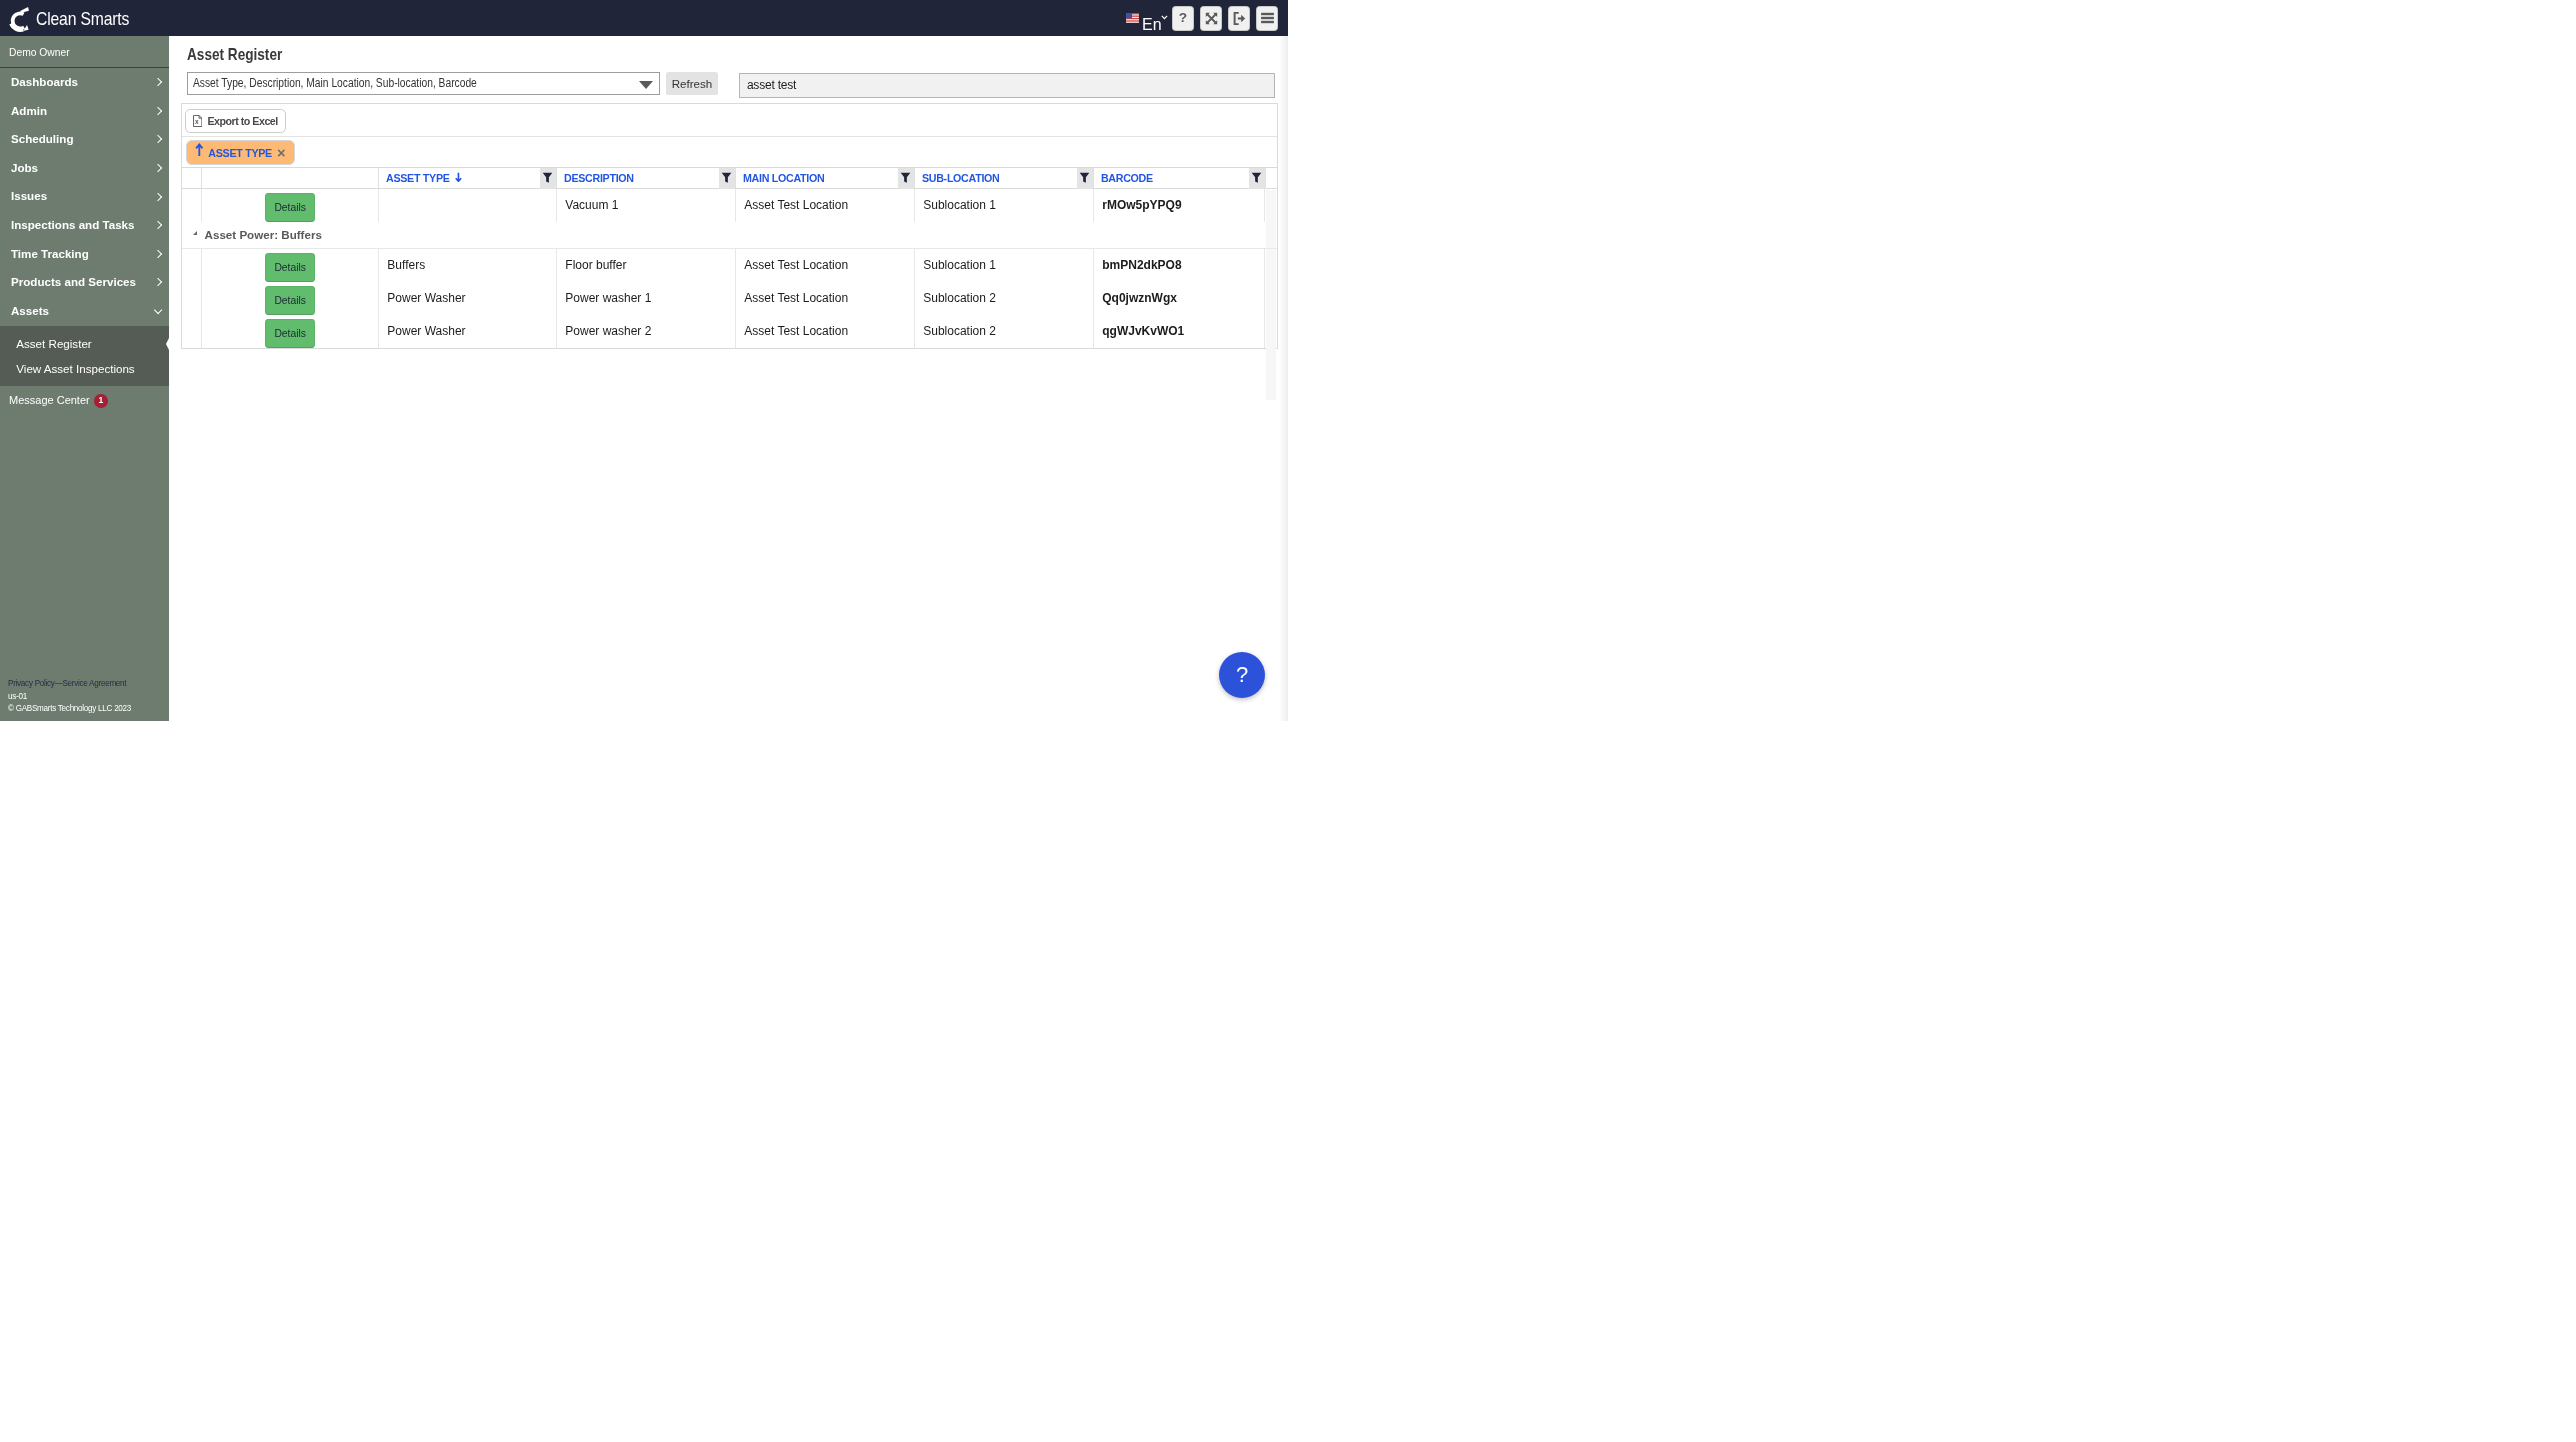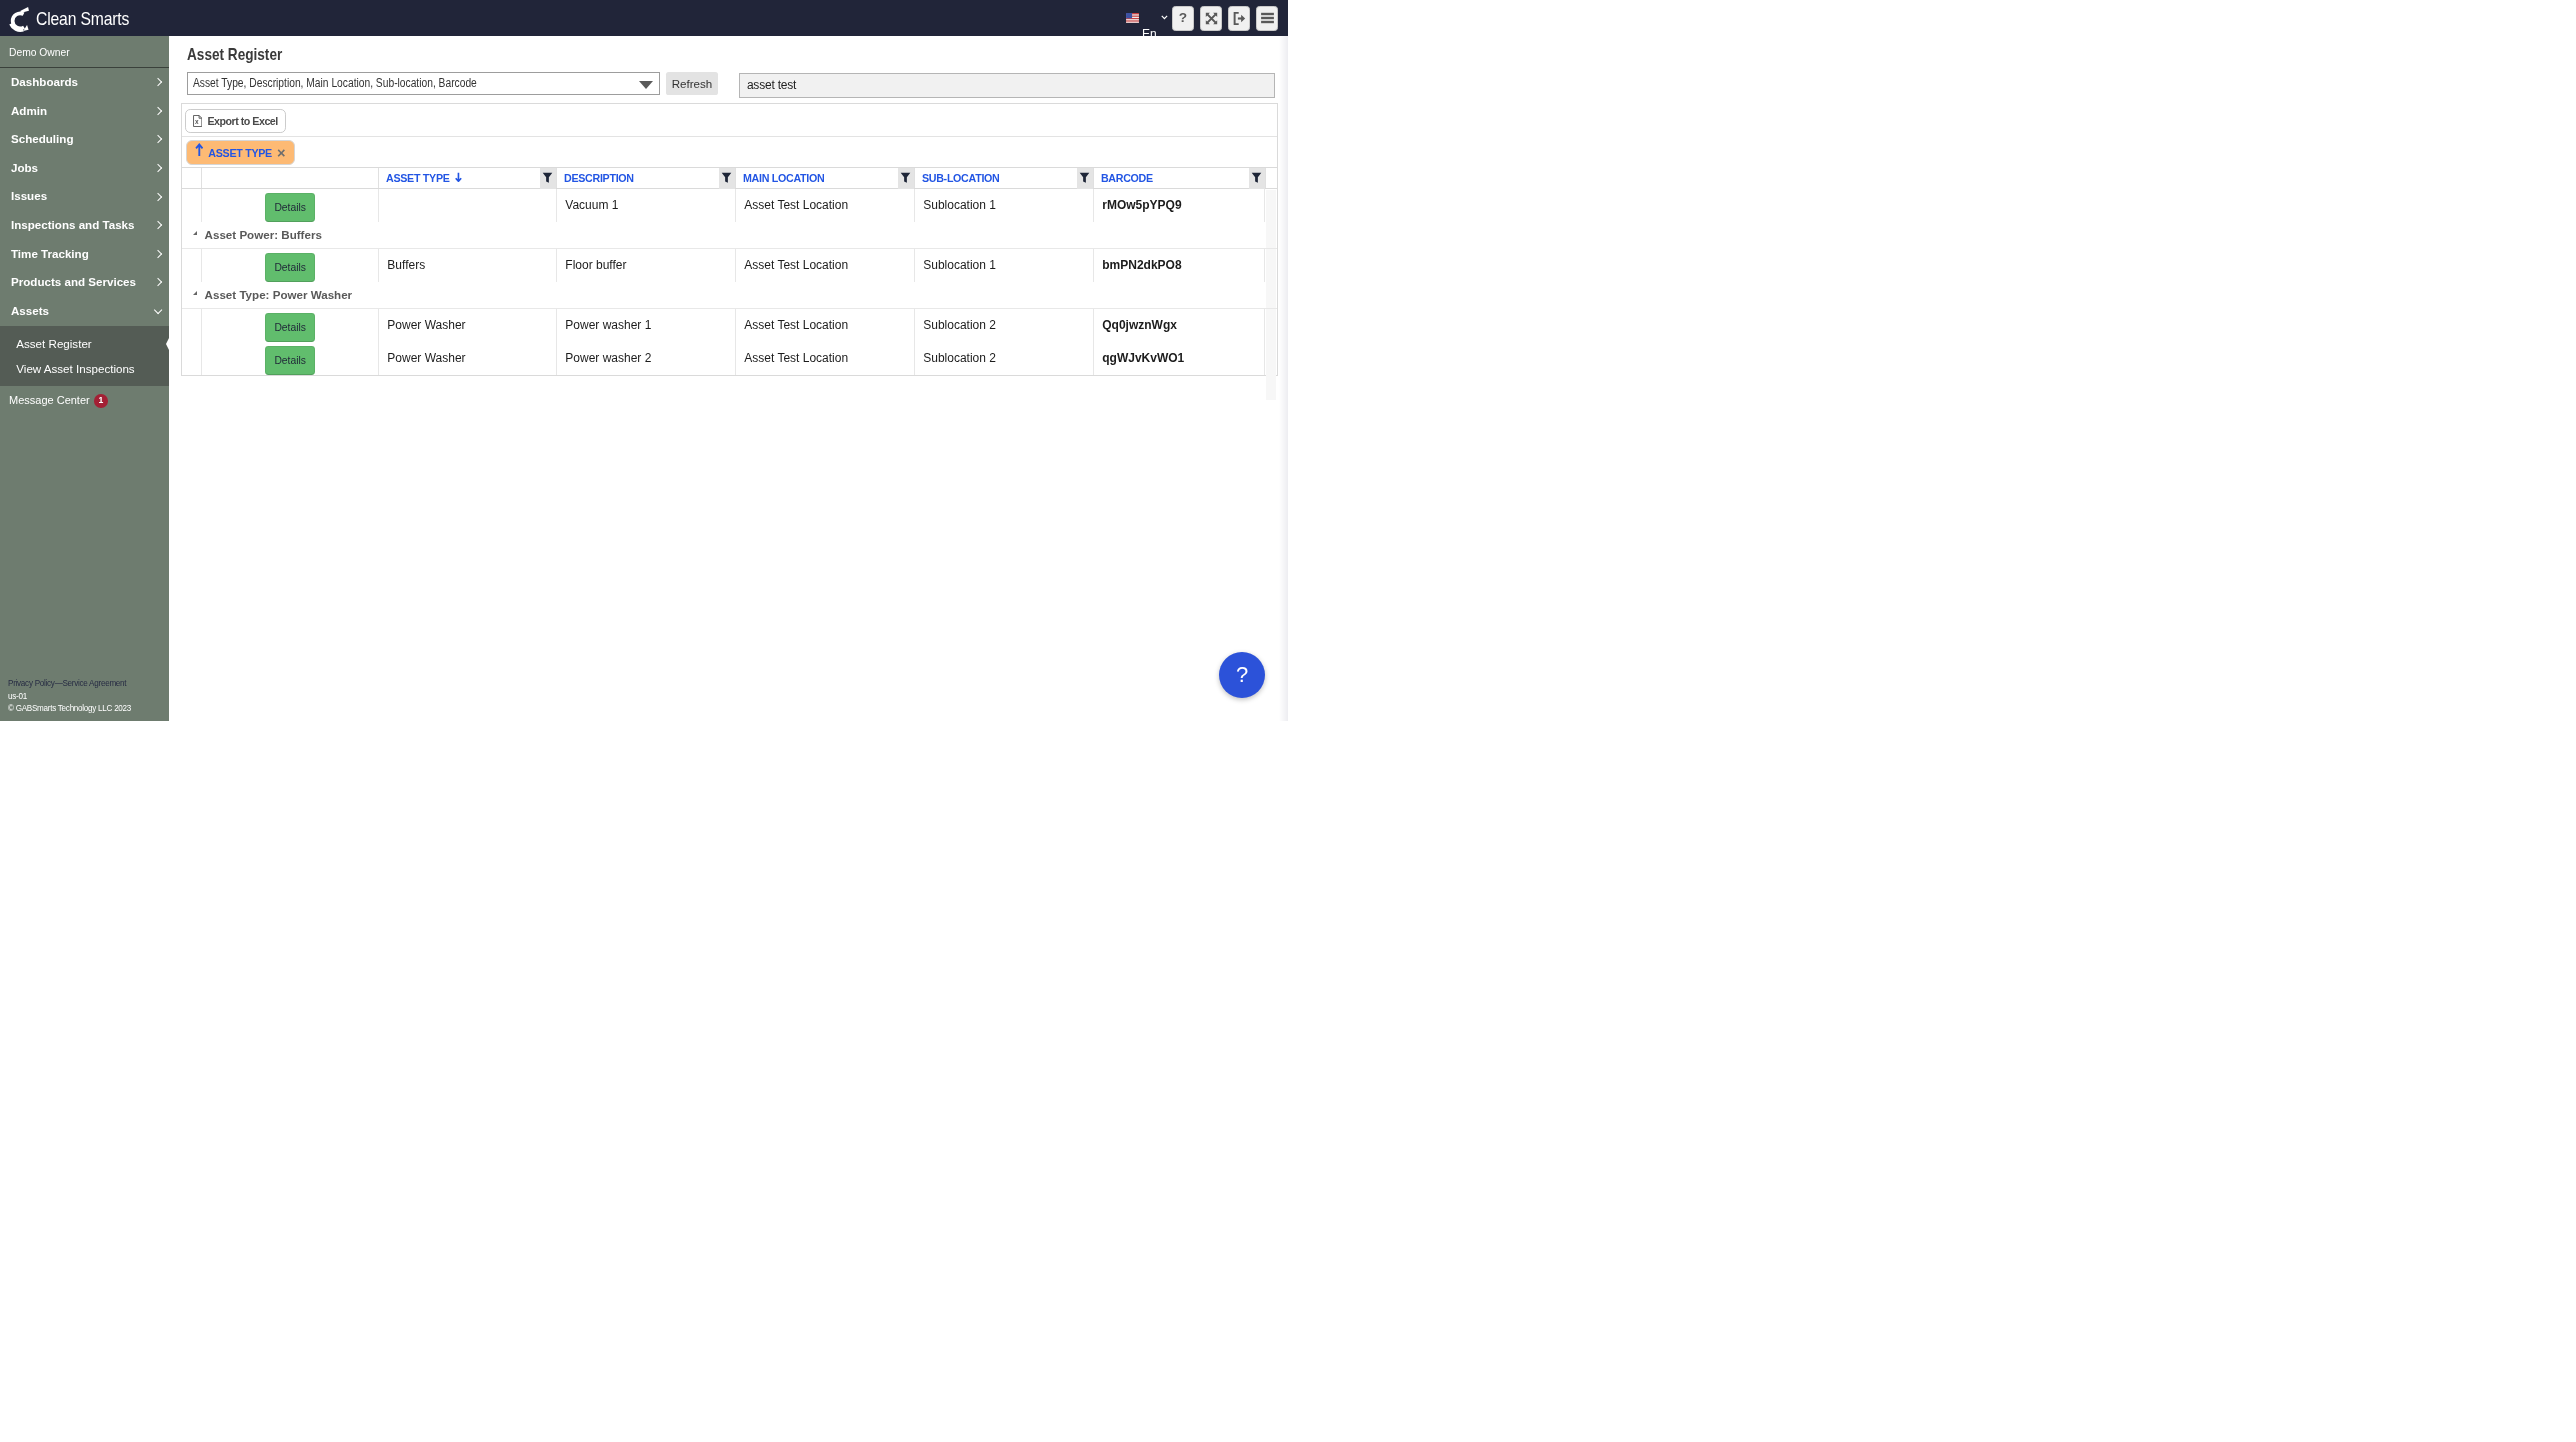--- a/index.html
+++ b/index.html
@@ -5,21 +5,21 @@
 * { margin:0; padding:0; box-sizing:border-box; }
 html,body { width:1288px; height:721px; overflow:hidden; background:#fff;
   font-family:"Liberation Sans", sans-serif; }
 
 
 .topbar { position:absolute; left:0; top:0; width:1288px; height:36px; background:#212539; z-index:5; }
 .logo { position:absolute; left:9.4px; top:5.2px; }
 .brand { position:absolute; left:36px; top:7.7px; color:#fff; font-size:18.5px; font-weight:500; letter-spacing:-0.2px; transform:scaleX(0.85); transform-origin:left; }
 .tb-right { position:absolute; right:0; top:0; height:36px; }
 .flag { position:absolute; left:-162px; top:13px; }
-.lang { position:absolute; left:-146px; top:27px; color:#fff; font-size:12px; font-weight:500; }
+.lang { position:absolute; left:-146px; top:16px; color:#fff; font-size:16px; font-weight:500; }
 .lang-car { position:absolute; left:-127px; top:13.7px; width:6.9px; height:6.9px; }
 .tbtn { position:absolute; top:6px; width:22px; height:24.5px; background:#f0f0f0; border:0.9px solid #c9c9c9; border-radius:3.4px; text-align:center; }
 .tbtn svg { margin-top:5.2px; }
 #b1 { right:94px; } #b2 { right:66px; } #b3 { right:38px; } #b4 { right:10px; }
 .qm { color:#595959; font-weight:700; font-size:13.7px; line-height:22px; }
 
 
 .sidebar { position:absolute; left:0; top:36px; width:169px; height:685px; background:#6e7c6f; }
 .demo { height:32px; line-height:33px; padding-left:9px; color:#fff; font-size:10.3px; border-bottom:1.7px solid #3a413b; }
 .menu { list-style:none; }
@@ -241,24 +241,20 @@
       <div class="dcell w1 cbtn">
           <span class="btn">Details</span>
         </div>
       <div class="dcell wa">Buffers</div>
       <div class="dcell wd">Floor buffer</div>
       <div class="dcell wm">Asset Test Location</div>
       <div class="dcell ws">Sublocation 1</div>
       <div class="dcell wb">bmPN2dkPO8</div>
       <div class="dgut"></div>
     </div>
-    <div class="grow">
-        <span class="tri"></span>
-        <span class="gl">Asset Type: Power Washer</span>
-      </div>
     <div class="drow">
       <div class="dcell w0"></div>
       <div class="dcell w1 cbtn">
           <span class="btn">Details</span>
         </div>
       <div class="dcell wa">Power Washer</div>
       <div class="dcell wd">Power washer 1</div>
       <div class="dcell wm">Asset Test Location</div>
       <div class="dcell ws">Sublocation 2</div>
       <div class="dcell wb">Qq0jwznWgx</div>

